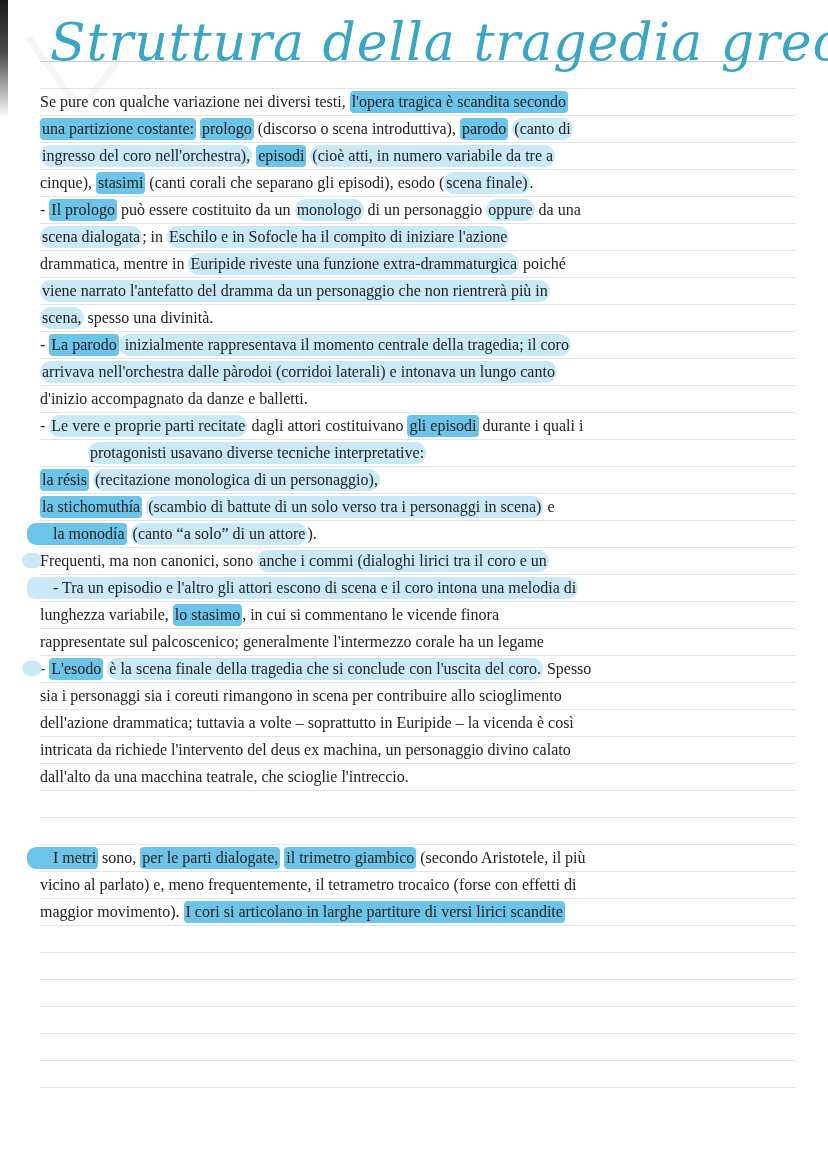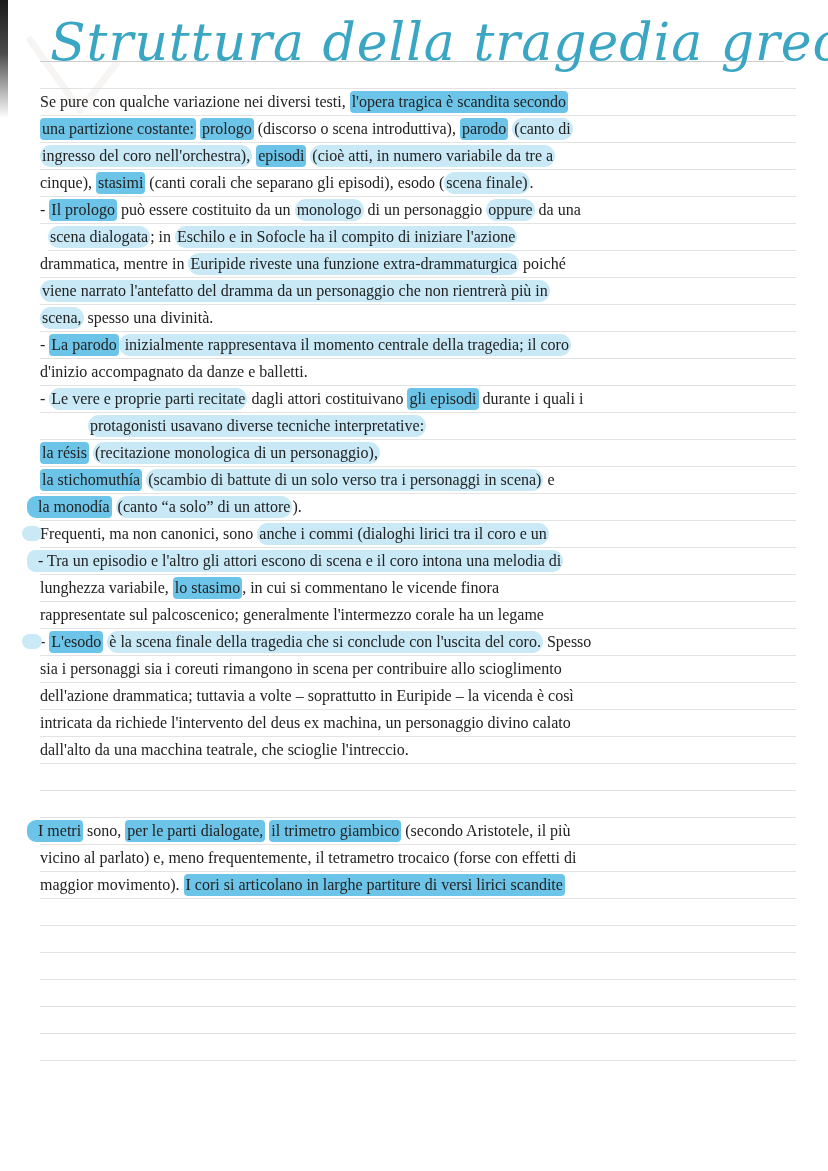--- a/index.html
+++ b/index.html
@@ -54,21 +54,21 @@
     padding:2px 2px 3px 2px;
     border-radius:12px;
   }
   .h2{
     background:var(--hl-strong,#6cc5e9);
     padding:2px 2px 3px 2px;
     border-radius:4px;
   }
   .bleed{
     margin-left:-13px;
-    padding-left:11px;
+    padding-left:26px;
     border-top-left-radius:9px;
     border-bottom-left-radius:9px;
   }
   .blob{
     position:absolute;
     left:-18px;top:5px;
     width:20px;height:15px;
     background:var(--hl-light,#c8e8f6);
     border-radius:8px;
   }
@@ -84,25 +84,26 @@
   <div class="title-wrap">
     <h1 class="title">Struttura della tragedia greca</h1>
   </div>
   <div class="body-lines">
       <div class="line" style="border-bottom-color: rgb(227, 227, 227);"></div>
       <div class="line" style="border-bottom-color: rgb(227, 227, 227);"><span class="h0">Se pure con qualche variazione nei diversi testi, </span><span class="h2">l'opera tragica è scandita secondo</span></div>
       <div class="line" style="border-bottom-color: rgb(227, 227, 227);"><span class="h2">una partizione costante:</span><span class="h0"> </span><span class="h2">prologo</span><span class="h0"> (discorso o scena introduttiva), </span><span class="h2">parodo</span><span class="h0"> </span><span class="h1">(canto di</span></div>
       <div class="line" style="border-bottom-color: rgb(227, 227, 227);"><span class="h1">ingresso del coro nell'orchestra),</span><span class="h0"> </span><span class="h2">episodi</span><span class="h0"> </span><span class="h1">(cioè atti, in numero variabile da tre a</span></div>
       <div class="line" style="border-bottom-color: rgb(227, 227, 227);"><span class="h0">cinque), </span><span class="h2">stasimi</span><span class="h0"> (canti corali che separano gli episodi), esodo (</span><span class="h1">scena finale)</span><span class="h0">.</span></div>
       <div class="line" style="border-bottom-color: rgb(227, 227, 227);"><span class="h0">- </span><span class="h2">Il prologo</span><span class="h0"> può essere costituito da un </span><span class="h1">monologo</span><span class="h0"> di un personaggio </span><span class="h1">oppure</span><span class="h0"> da una</span></div>
-      <div class="line" style="border-bottom-color: rgb(227, 227, 227); margin-left: 8px;"><span class="h1">scena dialogata</span><span class="h0">; in </span><span class="h1">Eschilo e in Sofocle ha il compito di iniziare l'azione</span></div>
+      <div class="line" style="border-bottom-color: rgb(227, 227, 227);"><span class="h1">scena dialogata</span><span class="h0">; in </span><span class="h1">Eschilo e in Sofocle ha il compito di iniziare l'azione</span></div>
       <div class="line" style="border-bottom-color: rgb(227, 227, 227);"><span class="h0">drammatica, mentre in </span><span class="h1">Euripide riveste una funzione extra-drammaturgica</span><span class="h0"> poiché</span></div>
       <div class="line" style="border-bottom-color: rgb(227, 227, 227);"><span class="h1">viene narrato l'antefatto del dramma da un personaggio che non rientrerà più in</span></div>
       <div class="line" style="border-bottom-color: rgb(227, 227, 227);"><span class="h1">scena,</span><span class="h0"> spesso una divinità.</span></div>
       <div class="line" style="border-bottom-color: rgb(227, 227, 227);"><span class="h0">- </span><span class="h2">La parodo</span><span class="h1"> inizialmente rappresentava il momento centrale della tragedia; il coro</span></div>
+      <div class="line" style="border-bottom-color: rgb(227, 227, 227);"><span class="h1">arrivava nell'orchestra dalle pàrodoi (corridoi laterali) e intonava un lungo canto</span></div>
       <div class="line" style="border-bottom-color: rgb(227, 227, 227);"><span class="h0">d'inizio accompagnato da danze e balletti.</span></div>
       <div class="line" style="border-bottom-color: rgb(227, 227, 227);"><span class="h0">- </span><span class="h1">Le vere e proprie parti recitate</span><span class="h0"> dagli attori costituivano </span><span class="h2">gli episodi</span><span class="h0"> durante i quali i</span></div>
       <div class="line" style="border-bottom-color: rgb(227, 227, 227); padding-left: 48px;"><span class="h1">protagonisti usavano diverse tecniche interpretative:</span></div>
       <div class="line" style="border-bottom-color: rgb(227, 227, 227);"><span class="h2">la résis</span><span class="h0"> </span><span class="h1">(recitazione monologica di un personaggio),</span></div>
       <div class="line" style="border-bottom-color: rgb(227, 227, 227);"><span class="h2">la stichomuthía</span><span class="h0"> </span><span class="h1">(scambio di battute di un solo verso tra i personaggi in scena)</span><span class="h0"> e</span></div>
       <div class="line" style="border-bottom-color: rgb(227, 227, 227);"><span class="h2 bleed">la monodía</span><span class="h0"> </span><span class="h1">(canto “a solo” di un attore</span><span class="h0">).</span></div>
       <div class="line" style="border-bottom-color: rgb(227, 227, 227);"><span class="blob"></span><span class="h0">Frequenti, ma non canonici, sono </span><span class="h1">anche i commi (dialoghi lirici tra il coro e un</span></div>
       <div class="line" style="border-bottom-color: rgb(227, 227, 227);"><span class="h1 bleed">- Tra un episodio e l'altro gli attori escono di scena e il coro intona una melodia di</span></div>
       <div class="line" style="border-bottom-color: rgb(227, 227, 227);"><span class="h0">lunghezza variabile, </span><span class="h2">lo stasimo</span><span class="h0">, in cui si commentano le vicende finora</span></div>
       <div class="line" style="border-bottom-color: rgb(227, 227, 227);"><span class="h0">rappresentate sul palcoscenico; generalmente l'intermezzo corale ha un legame</span></div>

